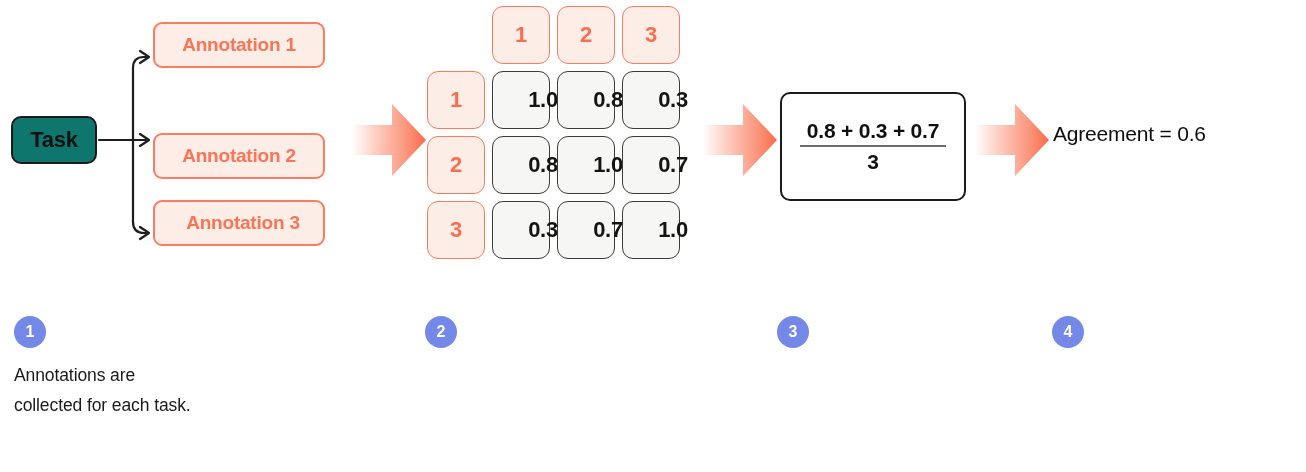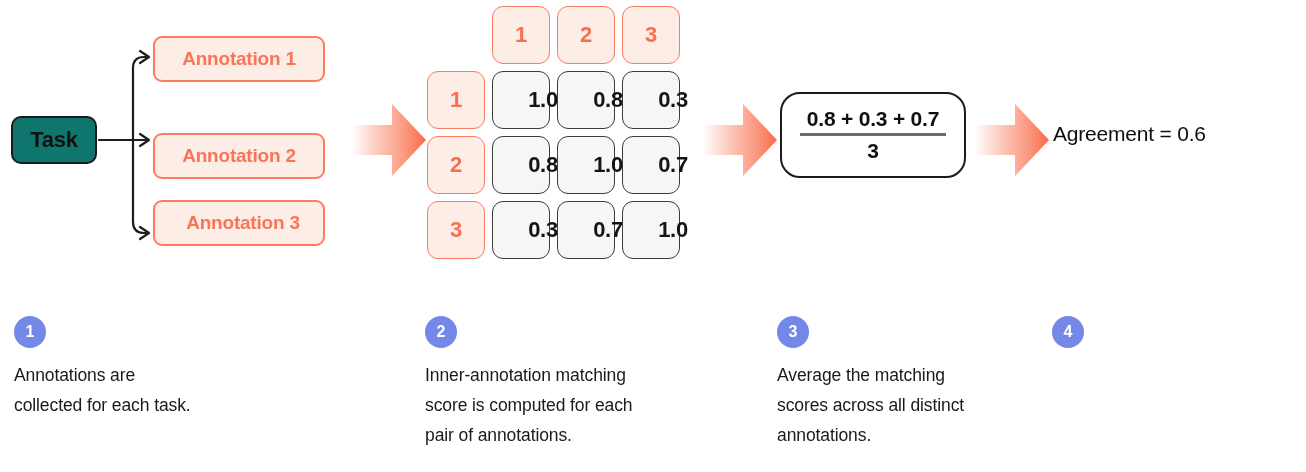--- a/index.html
+++ b/index.html
@@ -54,21 +54,21 @@
     background: #FDEDE7;
     display: flex;
     align-items: center;
     justify-content: center;
     font-size: 19px;
     font-weight: 700;
     color: #FA7456;
     letter-spacing: -0.2px;
     box-sizing: border-box;
   }
-  #annotation-box-1 { top: 36px; }
+  #annotation-box-1 { top: 22px; }
   #annotation-box-2 { top: 133px; }
   #annotation-box-3 { top: 200px; padding-left: 8px; }
 
   
   #connector-svg {
     position: absolute;
     left: 0; top: 0;
     width: 1306px; height: 472px;
     pointer-events: none;
   }
@@ -121,23 +121,23 @@
   #arrow-1 { left: 352px; top: 101px; }
   #arrow-2 { left: 703px; top: 101px; }
   #arrow-3 { left: 975px; top: 101px; }
 
   
   #formula-box {
     position: absolute;
     left: 780px;
     top: 92px;
     width: 186px;
-    height: 86px;
+    height: 109px;
     border: 2.2px solid #1b1b1b;
-    border-radius: 20px;
+    border-radius: 10px;
     background: #ffffff;
     box-sizing: border-box;
     display: flex;
     flex-direction: column;
     align-items: center;
     justify-content: center;
   }
   #formula-numerator {
     font-size: 21px;
     font-weight: 700;
@@ -315,29 +315,23 @@
   <div id="result-text">Agreement = 0.6</div>
 
   <div class="step" id="step-1">
     <div class="step-badge">1</div>
     <div class="step-text">Annotations are
 collected for each task.</div>
   </div>
 
   <div class="step" id="step-2">
     <div class="step-badge">2</div>
-    <div class="step-text">Inner-annotation matching
-score is computed for each
-pair of annotations.</div>
   </div>
 
   <div class="step" id="step-3">
     <div class="step-badge">3</div>
-    <div class="step-text">Average the matching
-scores across all distinct
-annotations.</div>
   </div>
 
   <div class="step" id="step-4">
     <div class="step-badge">4</div>
   </div>
 
 </div>
 
 </body></html>

